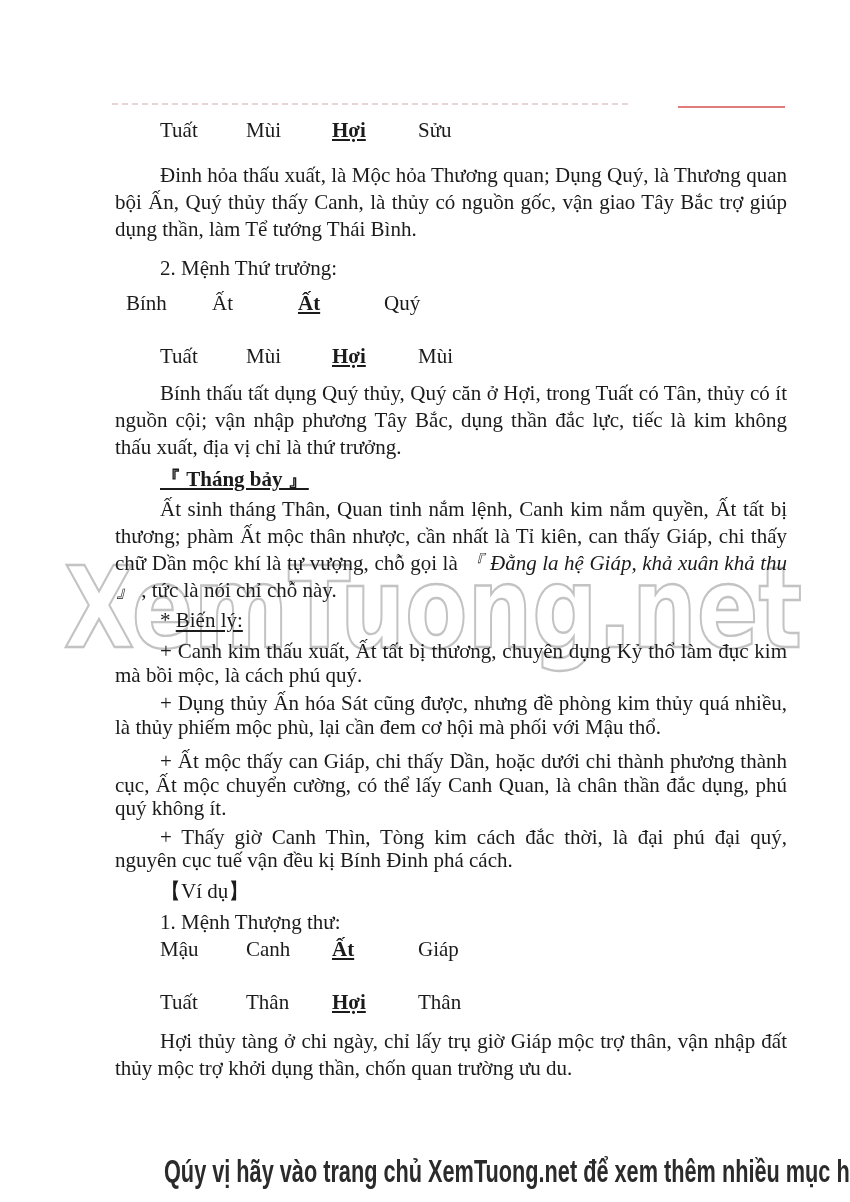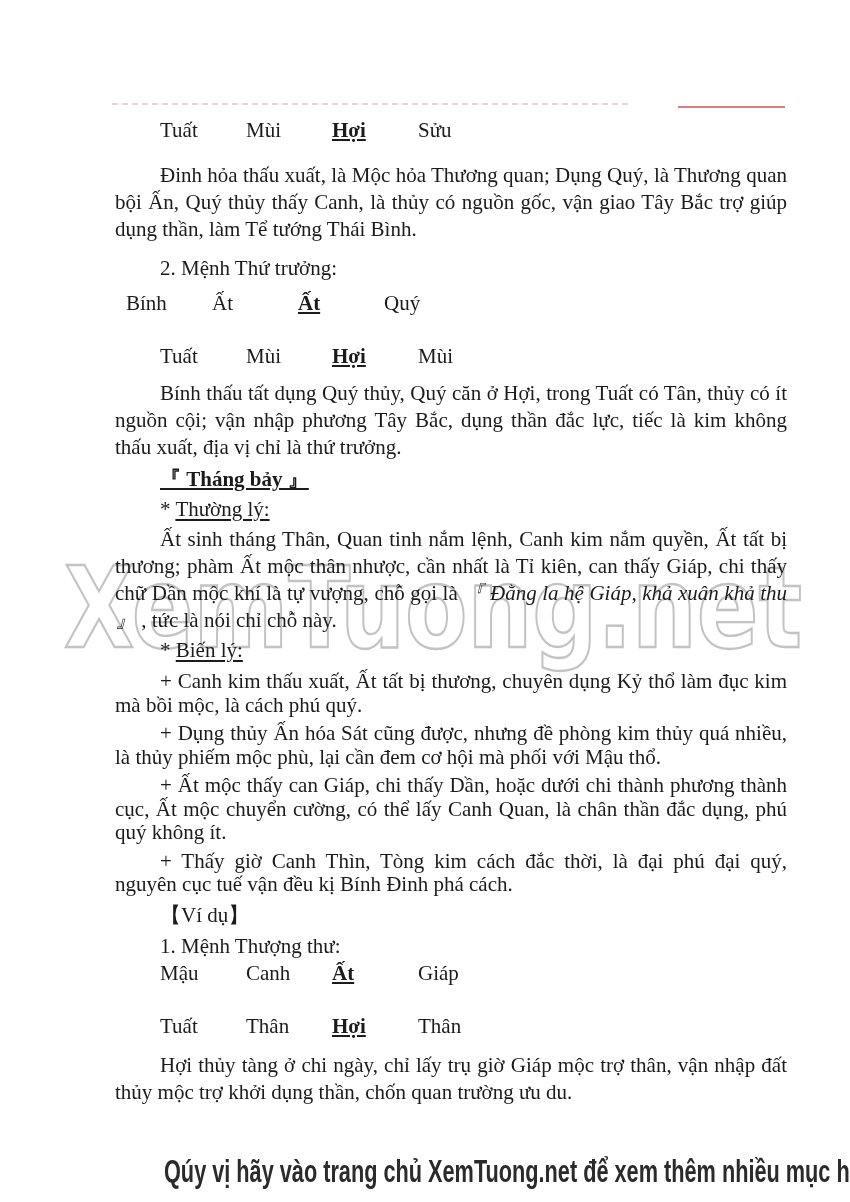--- a/index.html
+++ b/index.html
@@ -81,36 +81,33 @@
     <span class="cell">Tuất</span>
     <span class="cell">Mùi</span>
     <span class="cell b">Hợi</span>
     <span class="cell">Mùi</span>
   </div>
 
   <p style="margin-top:10px;">Bính thấu tất dụng Quý thủy, Quý căn ở Hợi, trong Tuất có Tân, thủy có ít nguồn cội; vận nhập phương Tây Bắc, dụng thần đắc lực, tiếc là kim không thấu xuất, địa vị chỉ là thứ trưởng.</p>
 
   <div class="heading b" style="margin-top:5px; text-indent:45px;">『 Tháng bảy 』</div>
 
-  <div class="heading" style="margin-top:3px; text-indent:45px;">
-    <span>* </span><span class="ul">Thường lý:</span>
-  </div>
 
   <p style="margin-top:3px;">
     <span>Ất sinh tháng Thân, Quan tinh nắm lệnh, Canh kim nắm quyền, Ất tất bị thương; phàm Ất mộc thân nhược, cần nhất là Tỉ kiên, can thấy Giáp, chi thấy chữ Dần mộc khí là tự vượng, chỗ gọi là </span><i>『 Đằng la hệ Giáp, khả xuân khả thu 』</i><span> , tức là nói chỉ chỗ này.</span>
   </p>
 
   <div class="heading" style="margin-top:3px; text-indent:45px;">
     <span>* </span><span class="ul">Biến lý:</span>
   </div>
 
   <div class="bullets">
     <p style="margin-top:6px;">+ Canh kim thấu xuất, Ất tất bị thương, chuyên dụng Kỷ thổ làm đục kim mà bồi mộc, là cách phú quý.</p>
     <p style="margin-top:5px;">+ Dụng thủy Ấn hóa Sát cũng được, nhưng đề phòng kim thủy quá nhiều, là thủy phiếm mộc phù, lại cần đem cơ hội mà phối với Mậu thổ.</p>
-    <p style="margin-top:5px;">+ Ất mộc thấy can Giáp, chi thấy Dần, hoặc dưới chi thành phương thành cục, Ất mộc chuyển cường, có thể lấy Canh Quan, là chân thần đắc dụng, phú quý không ít.</p>
+    <p style="margin-top:11px;">+ Ất mộc thấy can Giáp, chi thấy Dần, hoặc dưới chi thành phương thành cục, Ất mộc chuyển cường, có thể lấy Canh Quan, là chân thần đắc dụng, phú quý không ít.</p>
     <p style="margin-top:5px;">+ Thấy giờ Canh Thìn, Tòng kim cách đắc thời, là đại phú đại quý, nguyên cục tuế vận đều kị Bính Đinh phá cách.</p>
   </div>
 
   <div class="heading" style="margin-top:5px; text-indent:45px;">【Ví dụ】</div>
 
   <div class="heading" style="margin-top:4px; text-indent:45px;">1. Mệnh Thượng thư:</div>
 
   <div class="pillar-row" style="margin-top:0;">
     <span class="cell">Mậu</span>
     <span class="cell">Canh</span>

